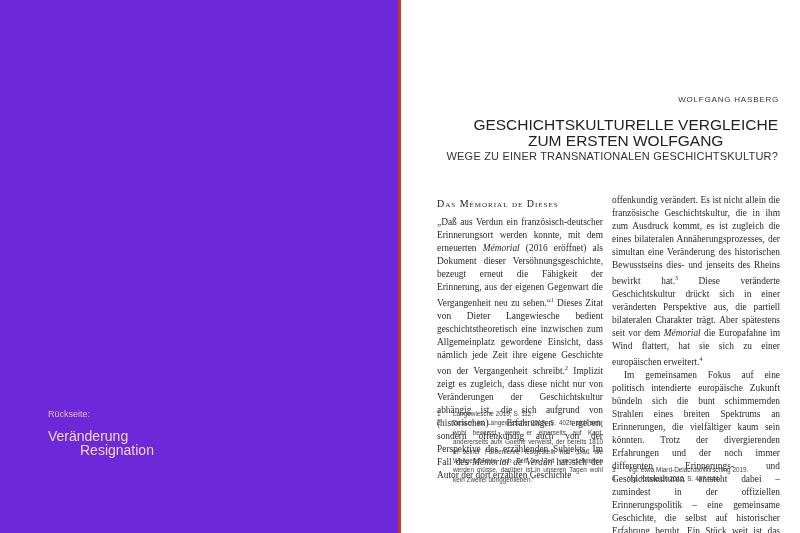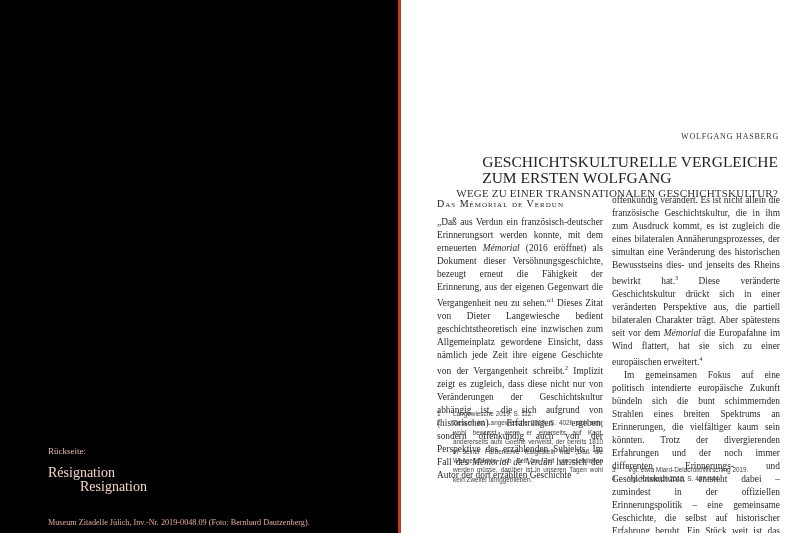--- a/index.html
+++ b/index.html
@@ -1,27 +1,27 @@
 <!DOCTYPE html>
 <html><head>
 <meta charset="utf-8">
 <style>
   html, body { margin:0; padding:0; }
   body { width:800px; height:533px; position:relative; overflow:hidden; background:#ffffff; }
-  .left-page { position:absolute; left:0; top:0; width:432px; height:533px; background:#000000; }
+  .left-page { position:absolute; left:0; top:0; width:432px; height:533px; background:#6d28d9; }
   .left-edge { position:absolute; left:398px; top:0; width:3px; height:533px; background:#c33a22; }
   .right-page { position:absolute; left:401px; top:0; width:399px; height:533px; background:#ffffff; }
-  .sans { font-family:Liberation Serif, serif;margin-top:37px; }
+  .sans { font-family:Liberation Sans, sans-serif; }
   .caption-label { position:absolute; left:48px; top:409px; font-size:9px; color:#e8b9ae; }
   .caption-title1 { position:absolute; left:48px; top:428px; font-size:14px; color:#f2d3cb; }
   .caption-title2 { position:absolute; left:80px; top:442px; font-size:14px; color:#f2d3cb;text-align:center; }
   .credit { position:absolute; left:48px; top:480px; font-size:8.2px; line-height:12px; color:#e3aa9b; }
 
   .author { position:absolute; right:21px; top:95px; font-size:8px; letter-spacing:0.8px; color:#333; }
-  .title { position:absolute; right:22px; top:117px; font-size:15.5px; line-height:16px; text-align:left; color:#222; }
+  .title { position:absolute; right:22px; top:117px; font-size:15.5px; line-height:16px; text-align:center; color:#222; }
   .subtitle { position:absolute; right:22px; top:150px; font-size:11px; color:#333; letter-spacing:0.2px; }
 
   .section-head { position:absolute; left:437px; top:198px; font-size:10px; letter-spacing:1px; color:#222; font-variant:small-caps; font-family:"Liberation Serif", serif; }
   .col { position:absolute; font-family:"Liberation Serif", serif; font-size:9.4px; line-height:13px; color:#2a2a2a; text-align:justify; }
   .col1 { left:437px; top:216px; width:166px; }
   .col2 { left:612px; top:194px; width:168px; }
   .col p { margin:0; }
   .col p.indent { text-indent:12px; }
   .col sup { font-size:6px; }
   .fn { position:absolute; font-family:"Liberation Sans", sans-serif; font-size:6.4px; line-height:9.4px; color:#444; }
@@ -29,38 +29,37 @@
   .fn2 { left:612px; top:465px; width:168px; }
   .fn-row { display:flex; }
   .fn-num { width:16px; flex:none; }
   .fn-text { flex:1; text-align:justify; }
 </style>
 </head>
 <body>
 
 <div class="left-page">
   <div class="caption-label sans">Rückseite:</div>
-  <div class="caption-title1 sans">Résignation</div>
+  <div class="caption-title1 sans">Veränderung</div>
   <div class="caption-title2 sans">Resignation</div>
   <div class="credit sans">
-    <div>Museum Zitadelle Jülich, Inv.-Nr. 2019-0048.09 (Foto: Bernhard Dautzenberg).</div>
   </div>
 </div>
 <div class="left-edge"></div>
 
 <div class="right-page"></div>
 
 <div class="author sans">WOLFGANG HASBERG</div>
 <div class="title sans">
   <div>GESCHICHTSKULTURELLE VERGLEICHE</div>
   <div>ZUM ERSTEN WOLFGANG</div>
 </div>
 <div class="subtitle sans">WEGE ZU EINER TRANSNATIONALEN GESCHICHTSKULTUR?</div>
 
-<div class="section-head">Das Mémorial de Verdun</div>
+<div class="section-head">Das Mémorial de Dieses</div>
 
 <div class="col col1">
   <p><span>„Daß aus Verdun ein französisch-deutscher Erinnerungsort werden konnte, mit dem erneuerten </span><em>Mémorial</em><span> (2016 eröffnet) als Dokument dieser Versöhnungsgeschichte, bezeugt erneut die Fähigkeit der Erinnerung, aus der eigenen Gegenwart die Vergangenheit neu zu sehen.“</span><sup>1</sup><span> Dieses Zitat von Dieter Langewiesche bedient geschichtstheoretisch eine inzwischen zum Allgemeinplatz gewordene Einsicht, dass nämlich jede Zeit ihre eigene Geschichte von der Vergangenheit schreibt.</span><sup>2</sup><span> Implizit zeigt es zugleich, dass diese nicht nur von Veränderungen der Geschichtskultur abhängig ist, die sich aufgrund von (historischen) Erfahrungen ergeben, sondern offenkundig auch von der Perspektive des erzählenden Subjekts. Im Fall des </span><em>Mémorial de Verdun</em><span> hat sich der Autor der dort erzählten Geschichte</span></p>
 </div>
 
 <div class="col col2">
   <p><span>offenkundig verändert. Es ist nicht allein die französische Geschichtskultur, die in ihm zum Ausdruck kommt, es ist zugleich die eines bilateralen Annäherungsprozesses, der simultan eine Veränderung des historischen Bewusstseins dies- und jenseits des Rheins bewirkt hat.</span><sup>3</sup><span> Diese veränderte Geschichtskultur drückt sich in einer veränderten Perspektive aus, die partiell bilateralen Charakter trägt. Aber spätestens seit vor dem </span><em>Mémorial</em><span> die Europafahne im Wind flattert, hat sie sich zu einer europäischen erweitert.</span><sup>4</sup></p>
   <p class="indent">Im gemeinsamen Fokus auf eine politisch intendierte europäische Zukunft bündeln sich die bunt schimmernden Strahlen eines breiten Spektrums an Erinnerungen, die vielfältiger kaum sein könnten. Trotz der divergierenden Erfahrungen und der noch immer differenten Erinnerungs- und Geschichtskulturen entsteht dabei – zumindest in der offiziellen Erinnerungspolitik – eine gemeinsame Geschichte, die selbst auf historischer Erfahrung beruht. Ein Stück weit ist das historische Bewusstsein der Franzosen und der Deutschen auf-</p>
 </div>
 

